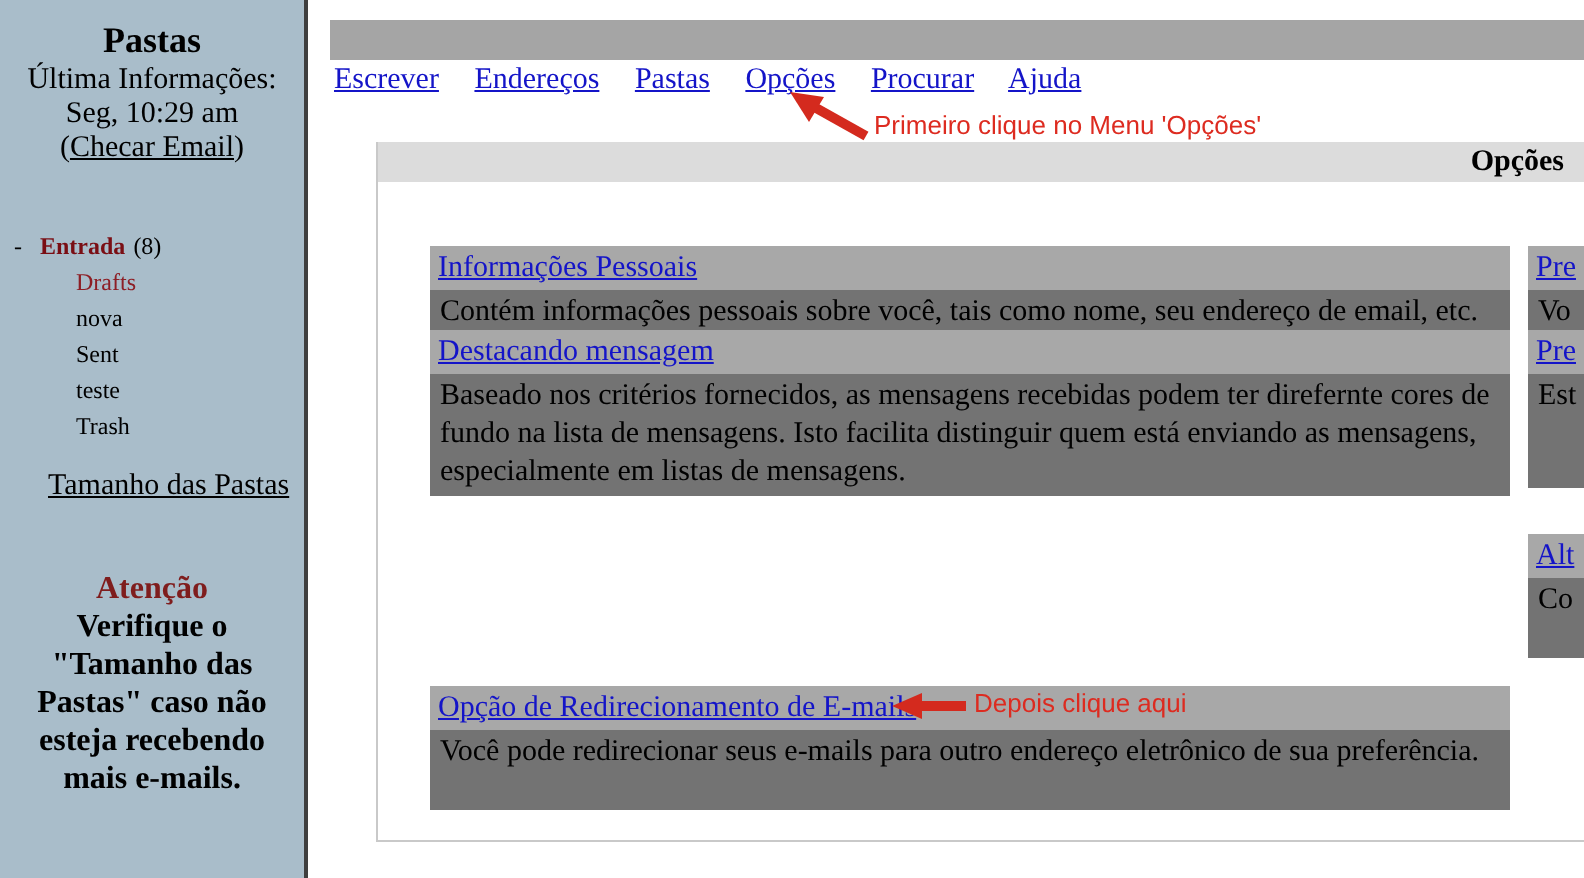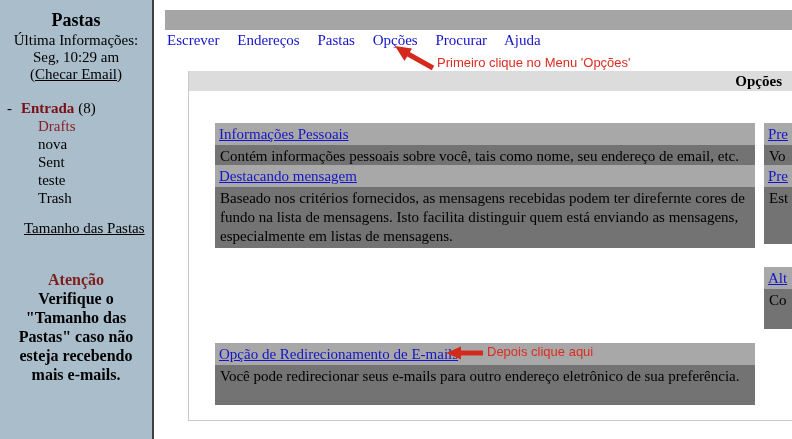--- a/index.html
+++ b/index.html
@@ -6,37 +6,37 @@
   html,body { width:792px; height:439px; overflow:hidden; background:#ffffff;
               font-family:"Liberation Serif", serif; color:#000; }
 
   
   .sidebar { position:absolute; left:0; top:0; width:154px; height:439px;
              background:#a9bdca; border-right:2px solid #3f3f3f; padding-top:10px; }
   .sb-title { text-align:center; font-size:18px; font-weight:bold; height:22px; }
   .sb-line  { text-align:center; font-size:15px; line-height:17px; }
   .sb-link  { color:#000; cursor:pointer; }
   .sb-link .ul { text-decoration:underline; }
-  .folders { margin-top:16px; font-size:15px; line-height:18px; }
+  .folders { margin-top:31px; font-size:12px; line-height:18px; }
   .inbox-row { padding-left:7px; }
   .inbox-name { font-weight:bold; color:#7a0e14; padding-left:9px; cursor:pointer; }
   .inbox-count { color:#000; padding-left:4px; }
   .folder-row { padding-left:38px; cursor:pointer; }
   .folder-red { color:#8d1f26; }
   .size-link { display:block; margin-top:13px; padding-left:24px; font-size:15px;
                color:#000; text-decoration:underline; cursor:pointer; }
   .warning { margin-top:33px; text-align:center; font-weight:bold; font-size:16px;
              line-height:19px; padding:0 9px; }
   .warning-title { color:#7f1d1d; }
 
   
   .topbar { position:absolute; left:165px; top:10px; width:627px; height:20px;
             background:#a5a5a5; }
   .menubar { position:absolute; left:167px; top:32px; font-size:15px; white-space:nowrap; }
-  .menubar a { color:#1414c8; margin-right:14px; cursor:pointer;margin-top:12px; }
+  .menubar a { color:#1414c8; text-decoration:underline; margin-right:14px; cursor:pointer;margin-top:12px; }
 
   
   .panel { position:absolute; left:188px; top:71px; width:604px; height:350px;
            background:#fff; border-left:1px solid #c9c9c9; border-bottom:1px solid #c9c9c9; }
   .panel-header { height:20px; line-height:20px; background:#dcdcdc; font-size:15px;
                   font-weight:bold; text-align:right; padding-right:10px; }
   .block { position:absolute; }
   .col-left  { left:26px;  width:540px; }
   .col-right { left:575px; width:250px; }
   .block-header { background:#a8a8a8; height:22px; line-height:22px; padding-left:4px;

